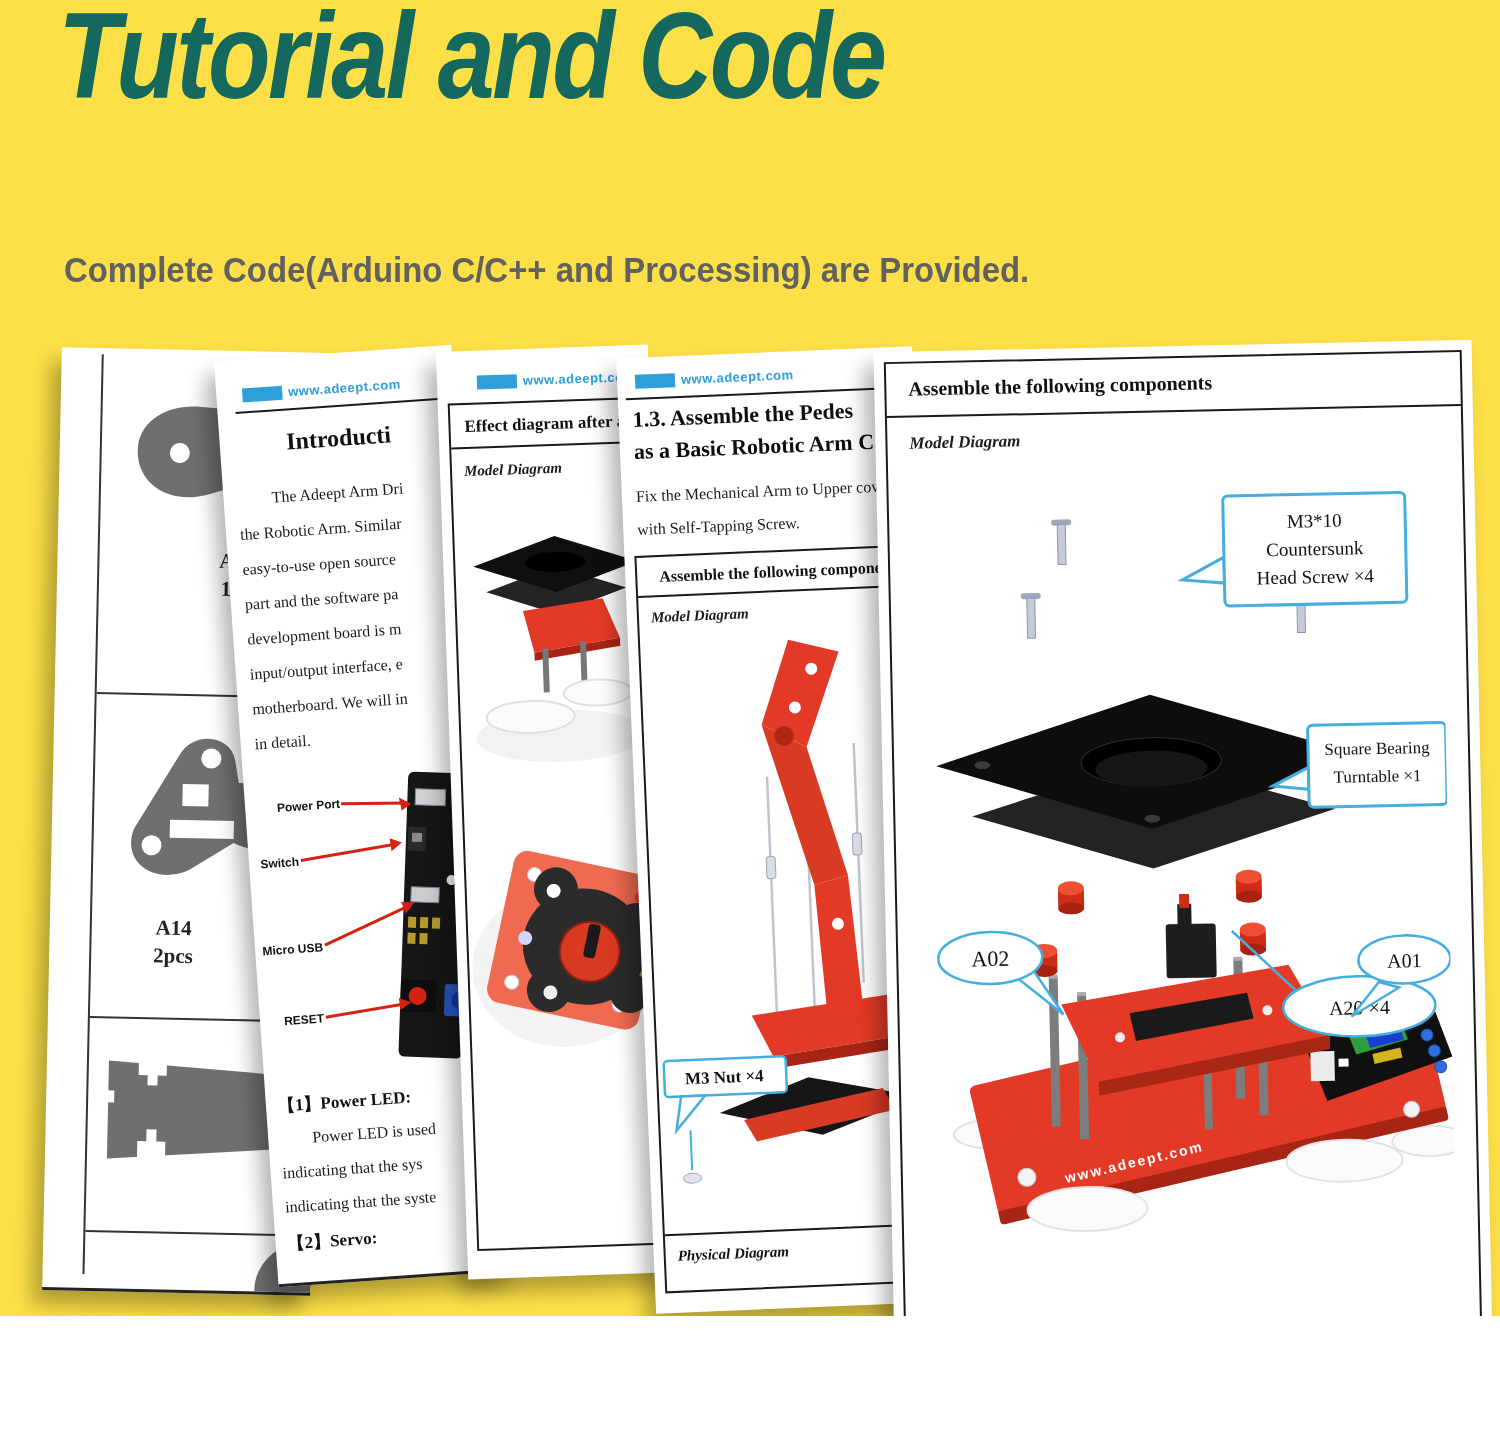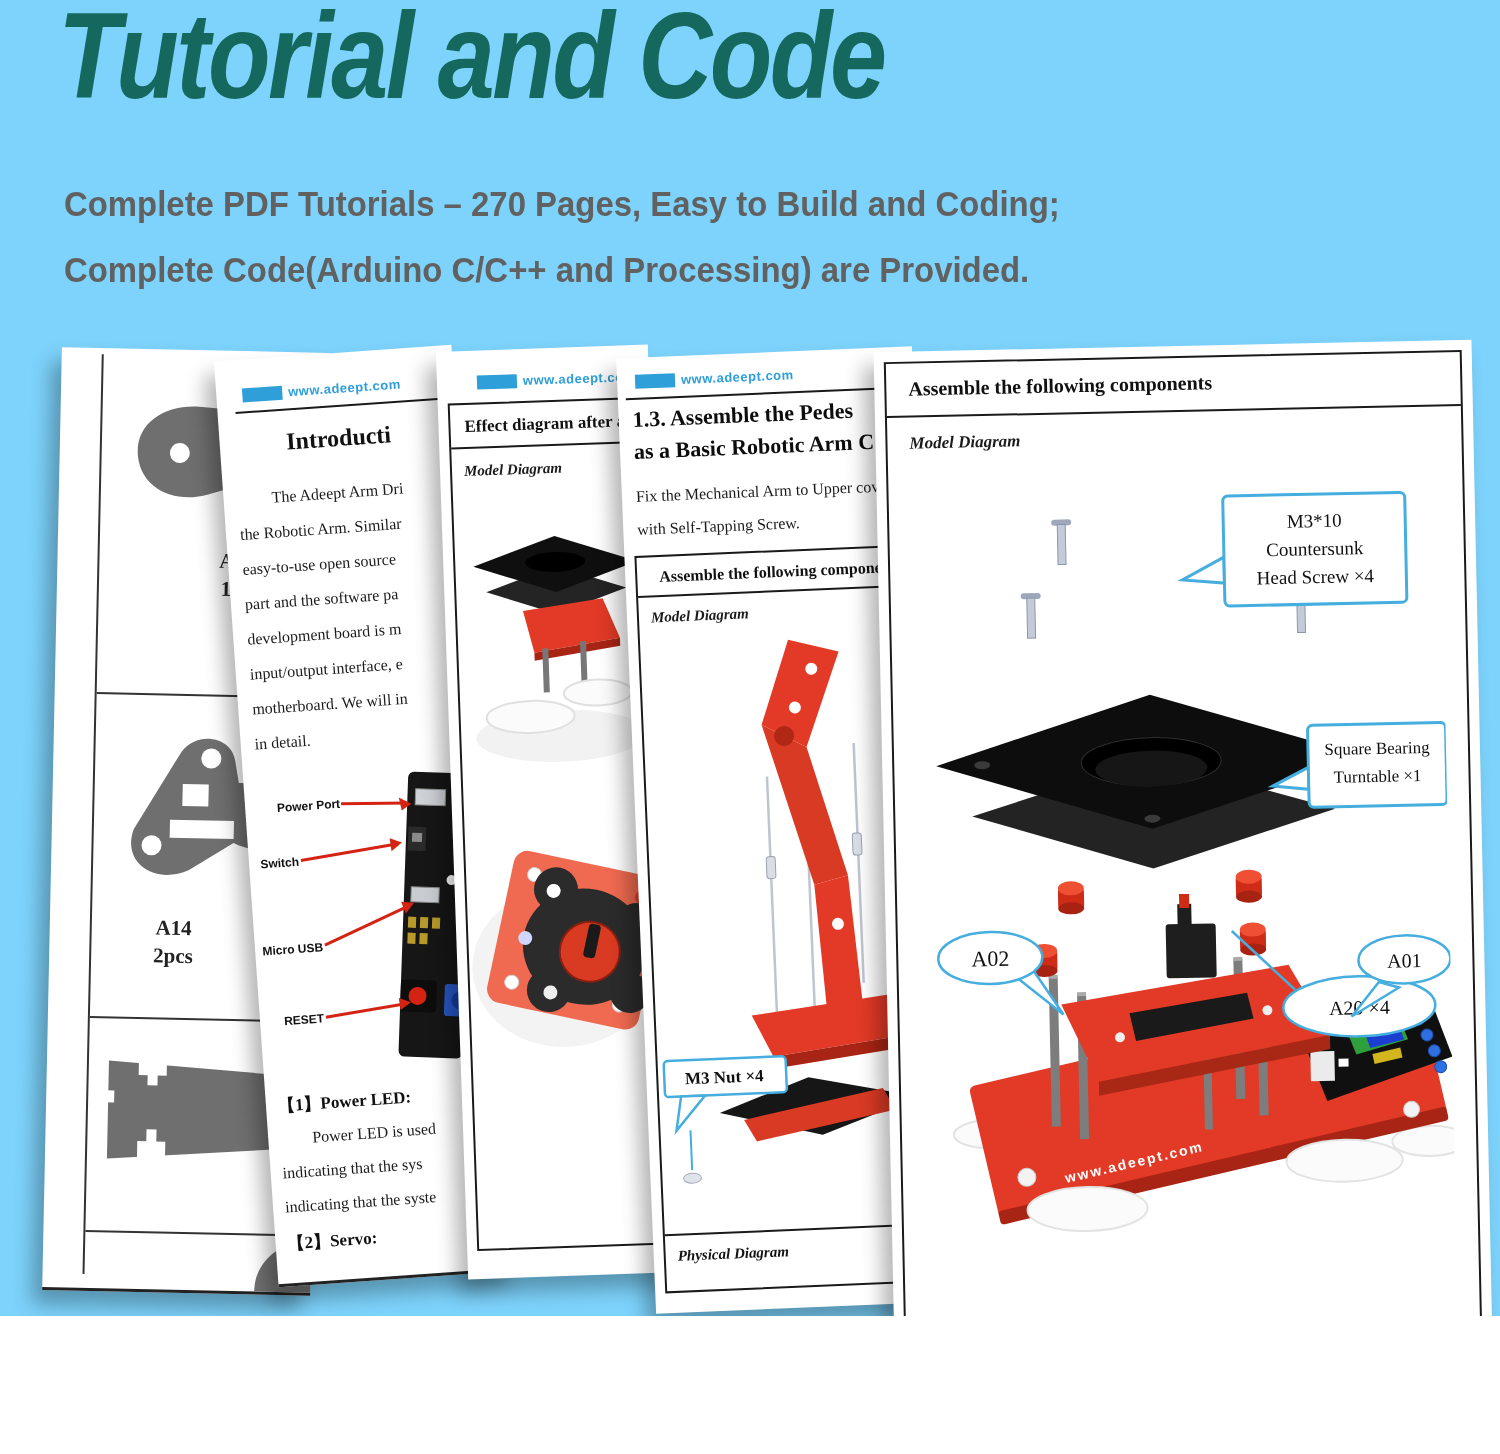--- a/index.html
+++ b/index.html
@@ -1,16 +1,16 @@
 <!DOCTYPE html>
 <html><head>
 <meta charset="utf-8">
 <style>
   html,body{margin:0;padding:0;background:#fff;}
-  .canvas{position:relative;width:1500px;height:1316px;background:#7dd3fc;overflow:hidden;
+  .canvas{position:relative;width:1500px;height:1316px;background:#fde047;overflow:hidden;
           font-family:"Liberation Sans",sans-serif;}
 
   
   .title{position:absolute;left:58px;top:-6px;white-space:nowrap;}
   .title-inner{display:inline-block;font-family:"Liberation Sans",sans-serif;
     font-style:italic;font-weight:bold;font-size:122px;letter-spacing:-3px;
     color:#15685e;transform:scaleX(.84);transform-origin:left top;line-height:1.02;}
   .sub{position:absolute;left:64px;white-space:nowrap;color:#616161;font-weight:bold;}
   .sub-inner{display:inline-block;font-size:35px;transform:scaleX(.94);transform-origin:left top;}
   .sub1{top:184px;}
@@ -85,23 +85,20 @@
   svg text{font-family:"Liberation Serif",serif;}
   svg .lab{font-family:"Liberation Sans",sans-serif;font-weight:bold;}
 </style>
 </head>
 <body>
 
 <div class="canvas">
 
   <div class="title">
     <span class="title-inner">Tutorial and Code</span>
-  </div>
-  <div class="sub sub1">
-    <span class="sub-inner">Complete PDF Tutorials – 270 Pages, Easy to Build and Coding;</span>
   </div>
   <div class="sub sub2">
     <span class="sub-inner">Complete Code(Arduino C/C++ and Processing) are Provided.</span>
   </div>
 
   <div class="sheet p1 edge">
     <div class="p1-table">
       <div class="p1-row" style="height:338px">
         <svg width="230" height="135" viewBox="0 0 230 135" style="position:absolute;left:6px;top:26px;transform:rotate(-7deg)">
           <path d="M30,65 C30,32 62,16 96,22 L232,48 L232,86 L96,110 C62,116 30,98 30,65 Z" fill="#6f6f6f"></path>

